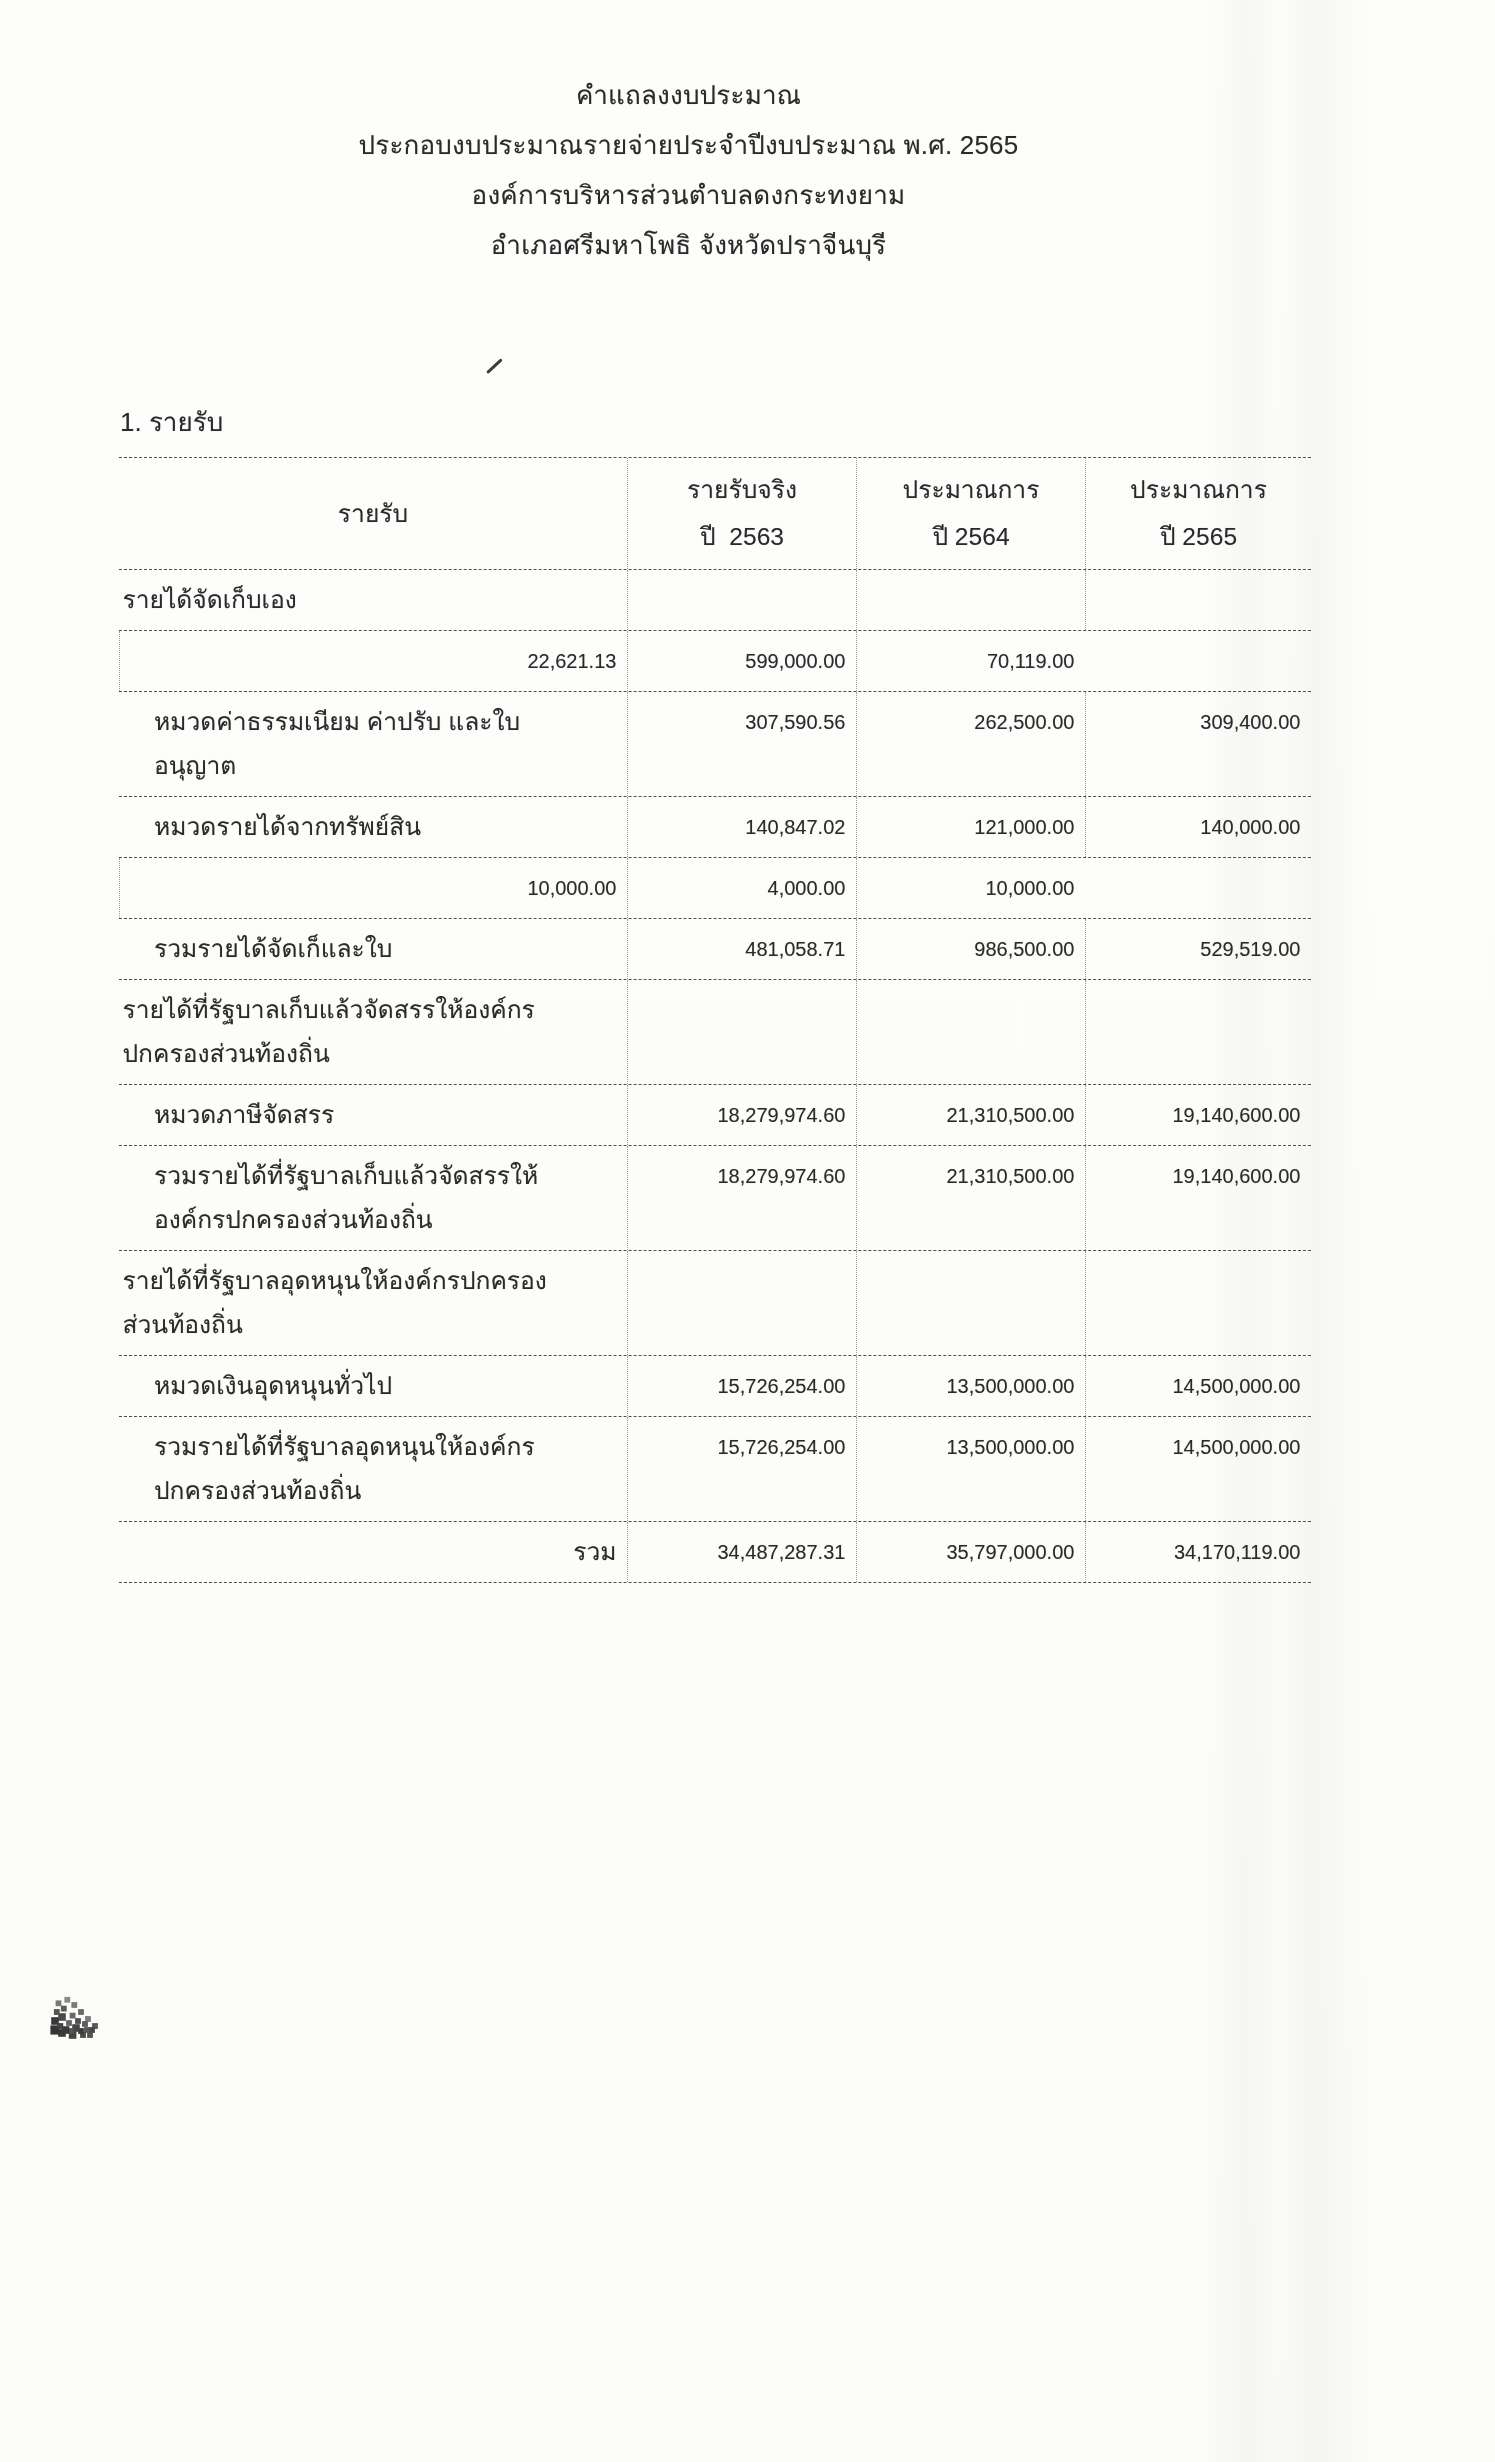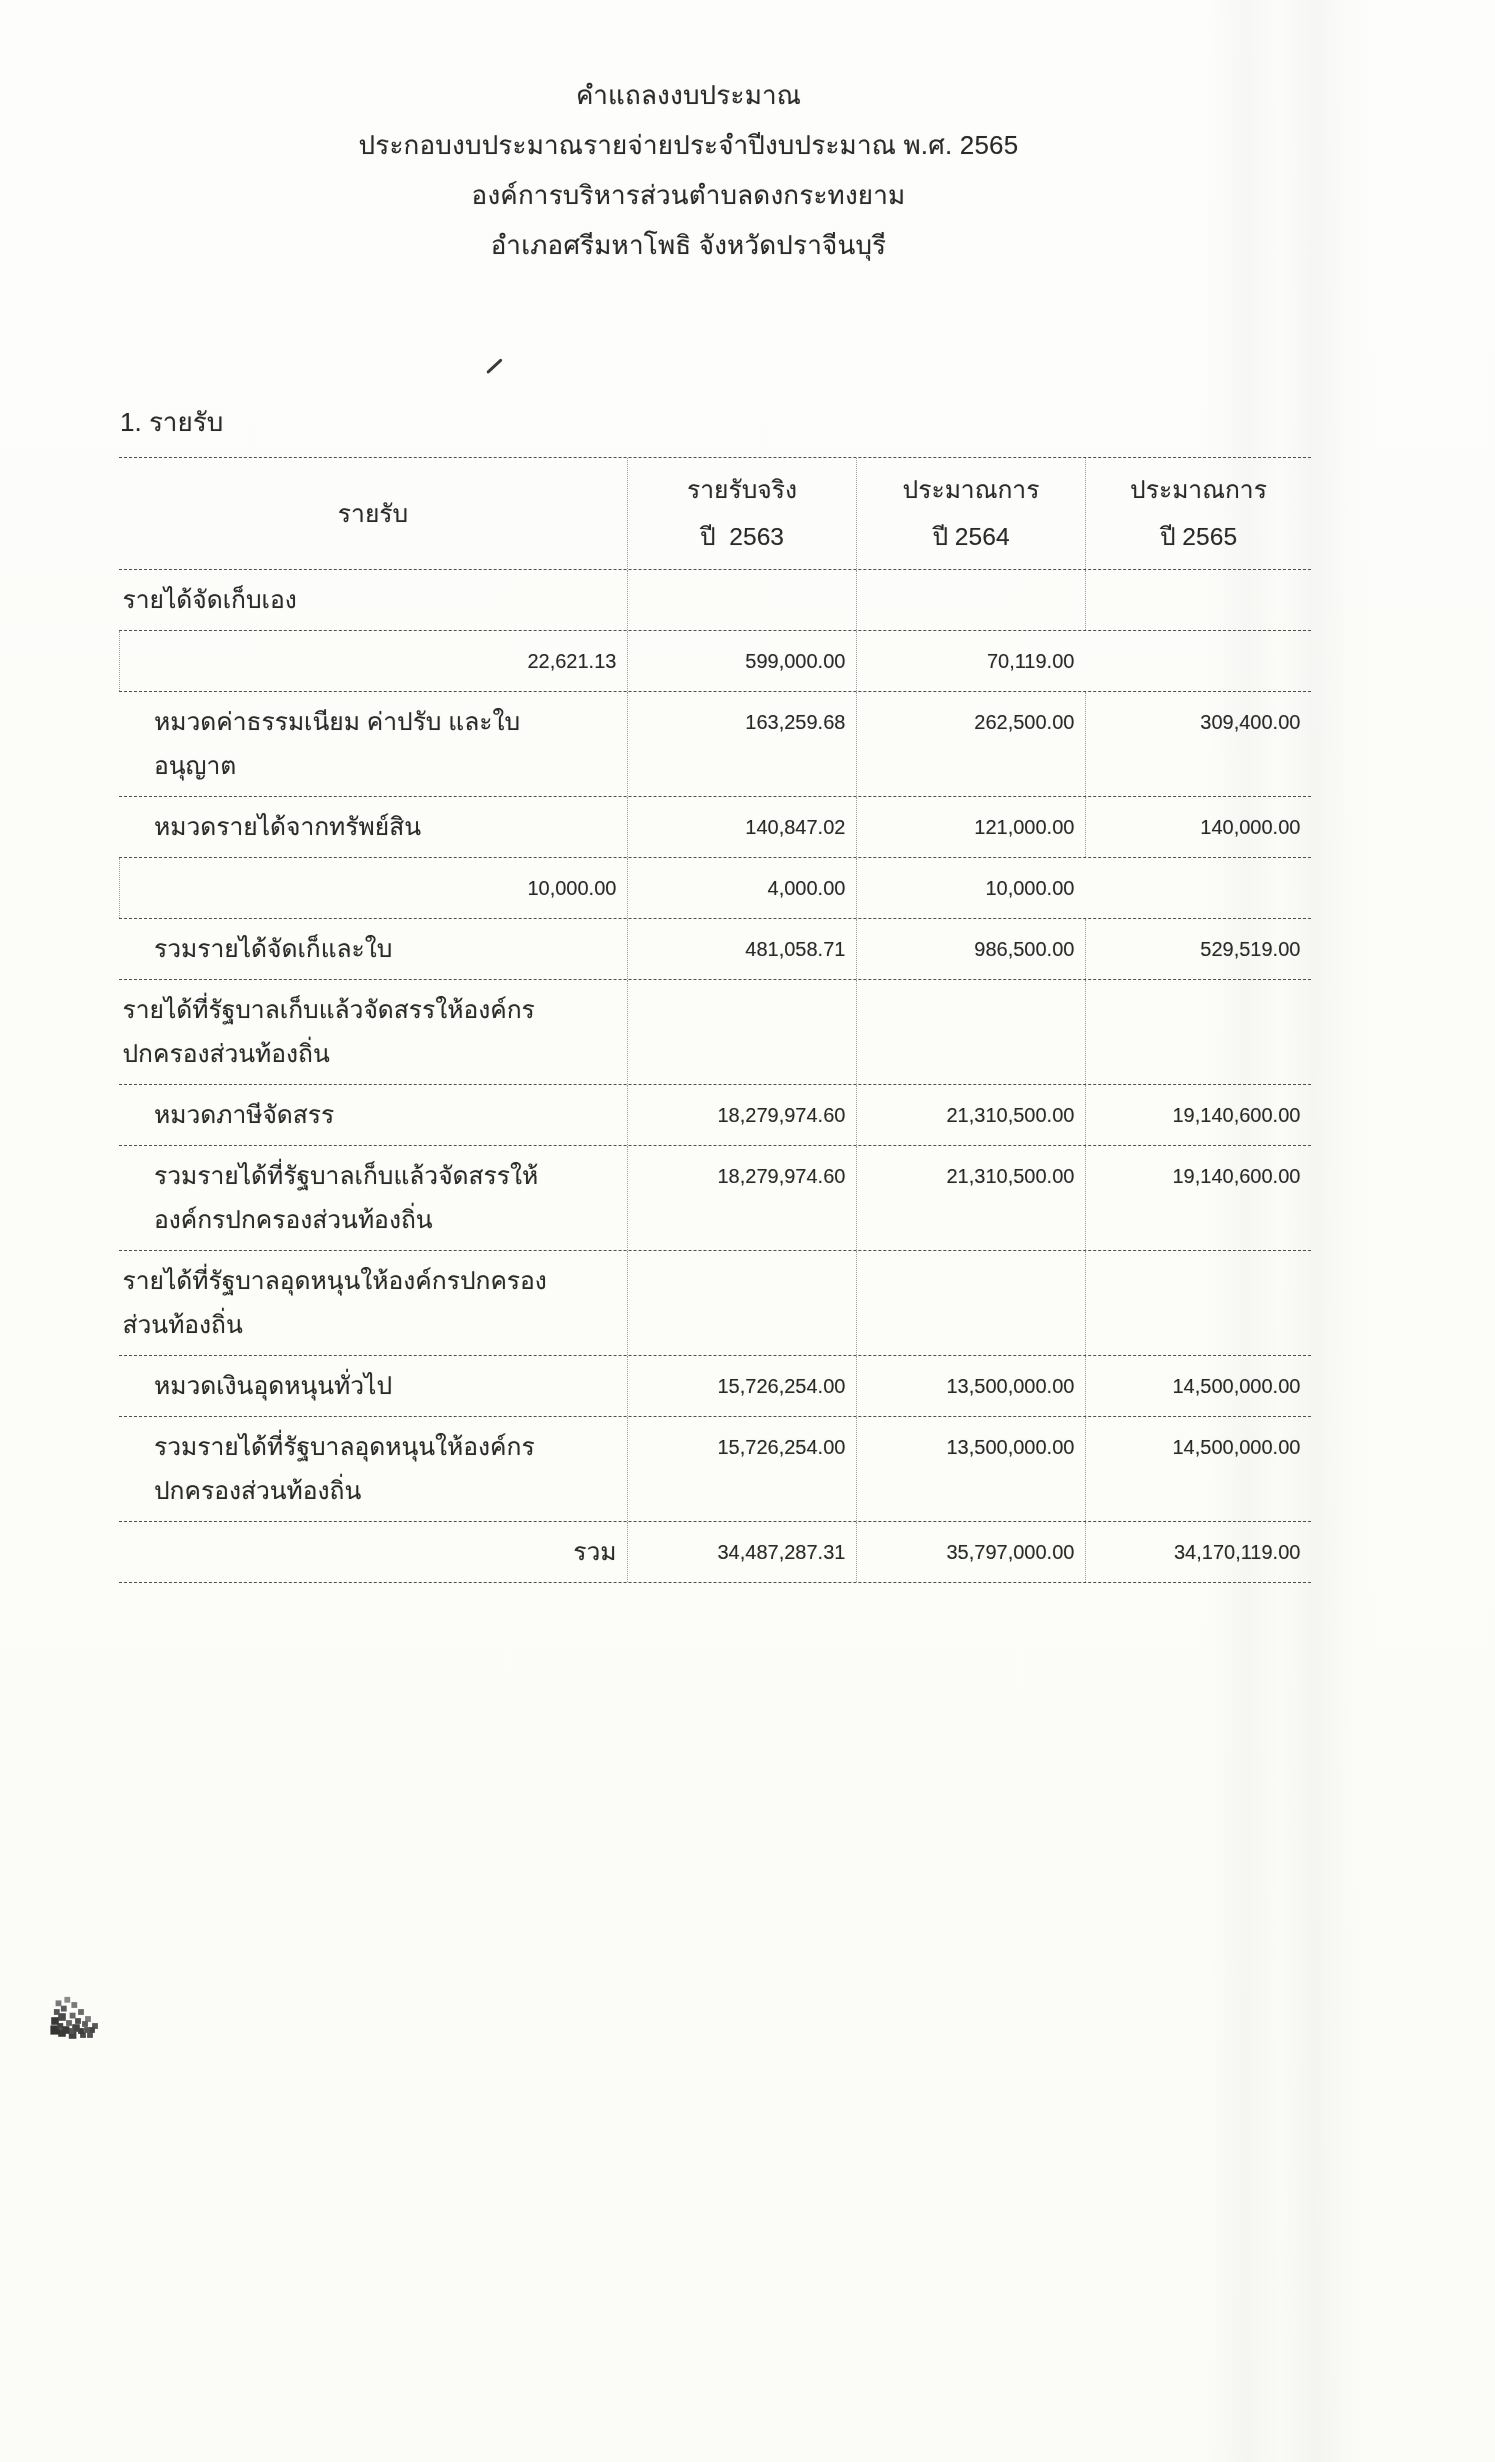--- a/index.html
+++ b/index.html
@@ -123,21 +123,21 @@
         <div class="t-row item lines-1">
           <div class="cell num-cell">22,621.13</div>
           <div class="cell num-cell">599,000.00</div>
           <div class="cell num-cell">70,119.00</div>
         </div>
         <div class="t-row item lines-2">
           <div class="cell label-cell">
             <div>หมวดค่าธรรมเนียม ค่าปรับ และใบ</div>
             <div>อนุญาต</div>
           </div>
-          <div class="cell num-cell">163,259.68</div>
+          <div class="cell num-cell">307,590.56</div>
           <div class="cell num-cell">262,500.00</div>
           <div class="cell num-cell">309,400.00</div>
         </div>
         <div class="t-row item lines-1">
           <div class="cell label-cell">
             <div>หมวดรายได้จากทรัพย์สิน</div>
           </div>
           <div class="cell num-cell">140,847.02</div>
           <div class="cell num-cell">121,000.00</div>
           <div class="cell num-cell">140,000.00</div>

